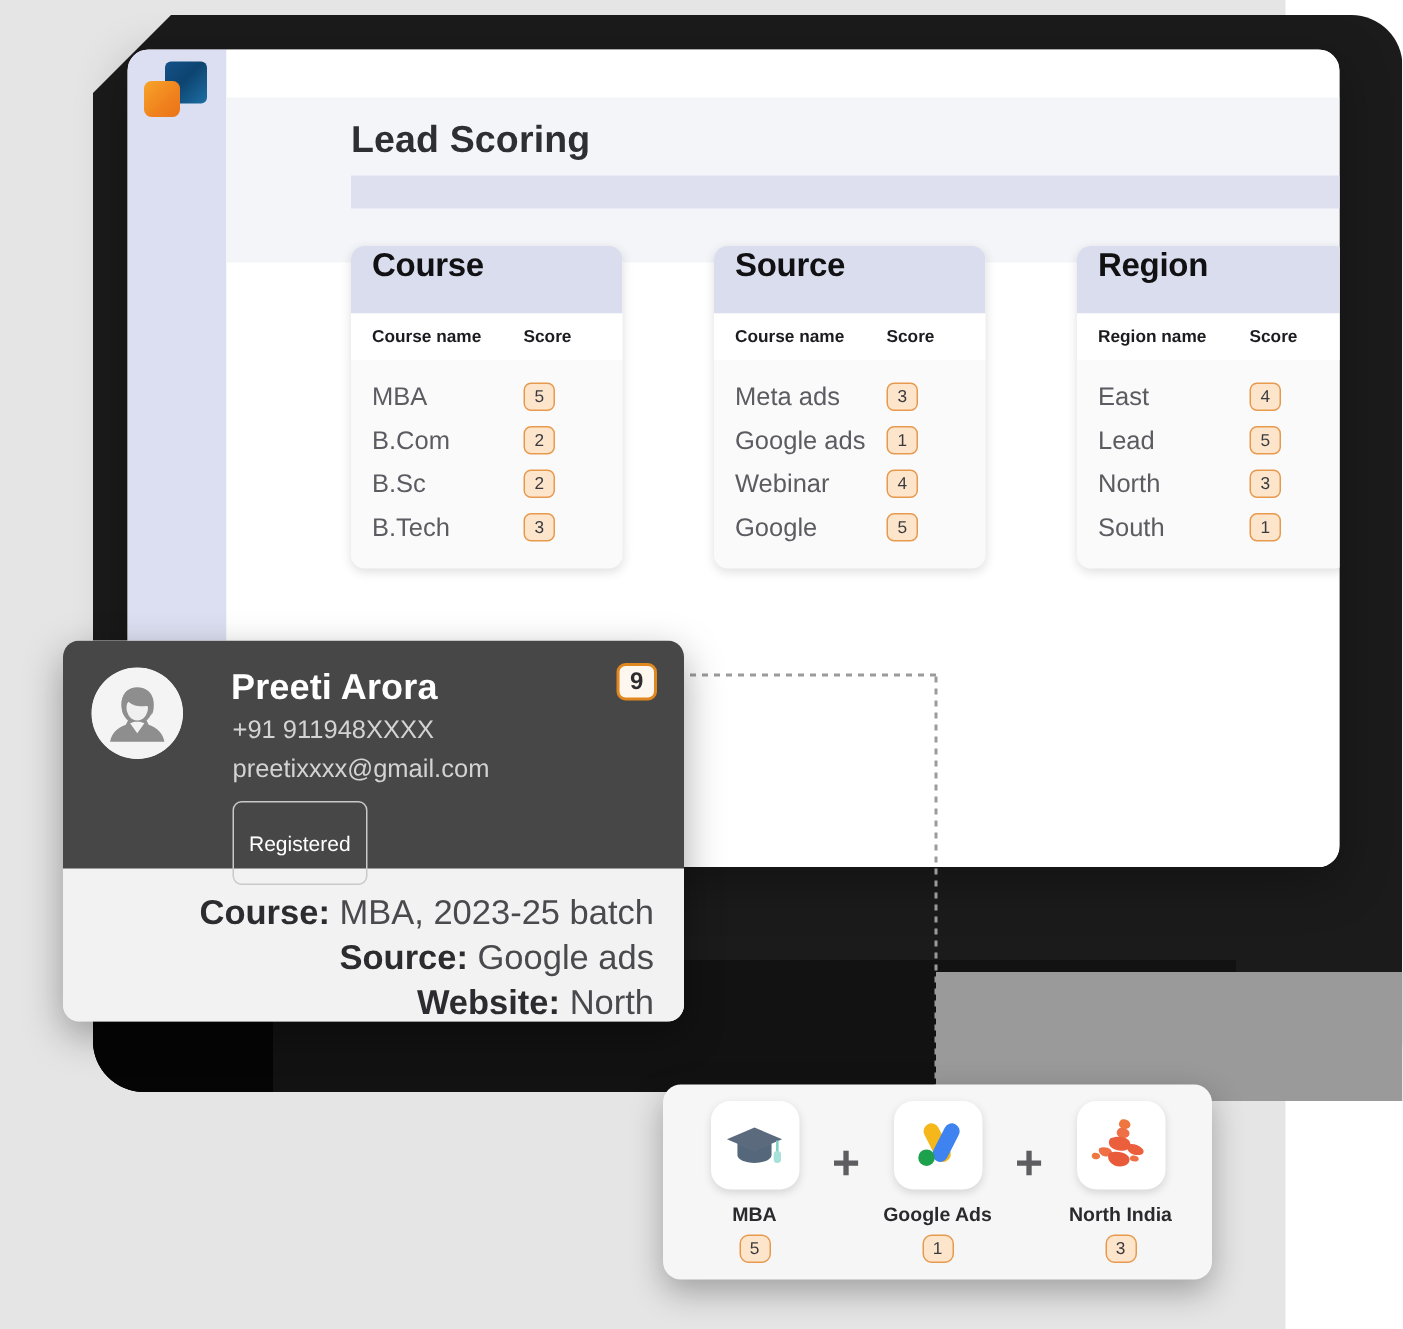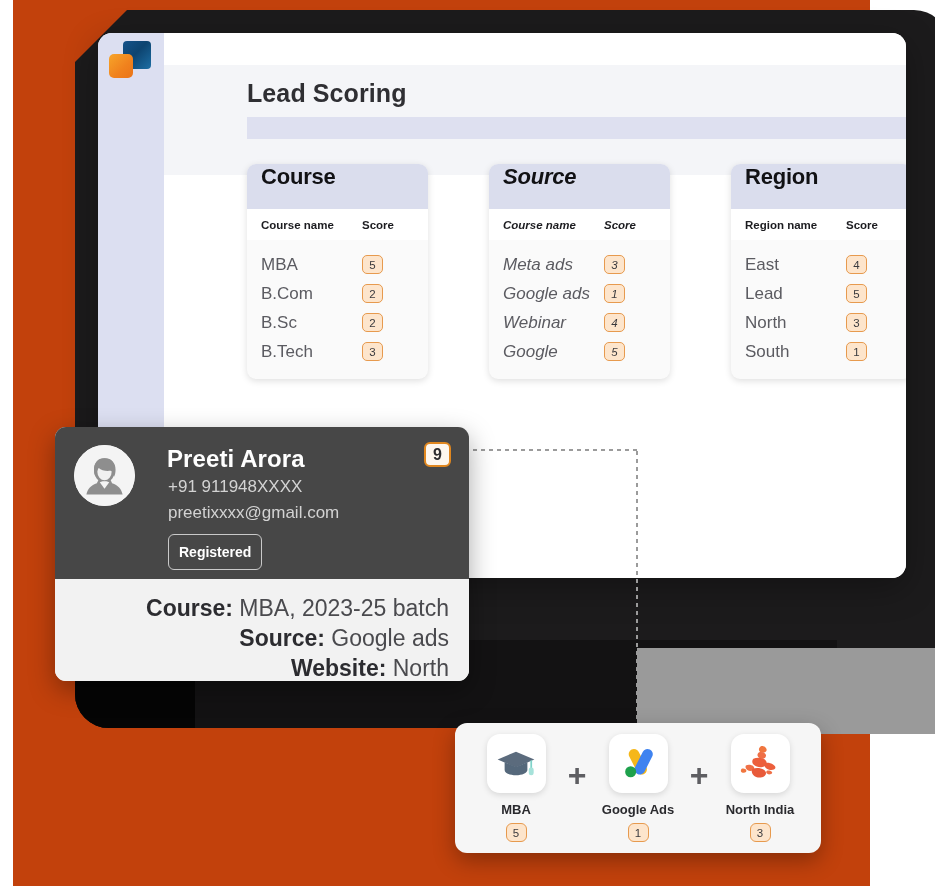--- a/index.html
+++ b/index.html
@@ -2,21 +2,21 @@
 <html><head>
 <meta charset="utf-8">
 <style>
   * { box-sizing: border-box; margin: 0; padding: 0; }
   html, body {
     width: 935px; height: 886px;
     background: #ffffff;
     font-family: "Liberation Sans", sans-serif;
     overflow: hidden;
   }
-  #stage { position: relative; width: 857px; height: 886px; background:#c2410c;margin-left:13px; }
+  #stage { position: relative; width: 857px; height: 886px; background:#e5e5e5; }
 
   
   .dark-slab{
     position:absolute; left:62px; top:10px; width:873px; height:718px;
     background:#1c1b1c;
     border-radius:34px;
     clip-path: polygon(0 52px, 52px 0, 100% 0, 100% 100%, 0 100%);
   }
   .dark-slab2{
     position:absolute; left:62px; top:640px; width:762px; height:88px;
@@ -82,21 +82,21 @@
     position:absolute; left:83px; top:131px; width:690px; height:225px;
   }
   .score-card{
     position:absolute; top:0; width:181px; height:215px;
     background:#fafafa;
     border-radius:9px;
     box-shadow:0 2px 7px rgba(0,0,0,.13);
     overflow:hidden;
   }
   .score-card.c0{ left:0; }
-  .score-card.c1{ left:242px;font-style:italic; }
+  .score-card.c1{ left:242px; }
   .score-card.c2{ left:484px; }
   .card-head{
     height:45px; background:#dadded;
     display:flex; padding:0 14px;
   }
   .card-head-title{
     font-size:22px; font-weight:700; color:#111114; letter-spacing:-.2px;
   }
   .col-head{
     height:31px; background:#ffffff;
@@ -149,21 +149,21 @@
     position:absolute; left:113px; top:50px;
     font-size:17px; color:#d3d3d3;
   }
   .profile-email{
     position:absolute; left:113px; top:76px;
     font-size:17px; color:#d3d3d3;
   }
   .profile-tag{
     position:absolute; left:113px; top:107px;
     border:1px solid #c9c9c9; border-radius:6px;
-    padding:9px 10px; font-size:14px; color:#ffffff;font-weight:bold;
+    padding:19px 10px; font-size:14px; color:#ffffff;
   }
   .profile-score{
     position:absolute; right:18px; top:15px;
     width:27px; height:25px; border-radius:6px;
     background:#fdf7ef; border:2px solid #e0871f;
     display:flex; align-items:center; justify-content:center;
     font-size:16px; font-weight:600; color:#2d2d30;
   }
   .profile-bottom{
     padding:14px 20px 0 20px; background:#f2f2f2; height:102px;

